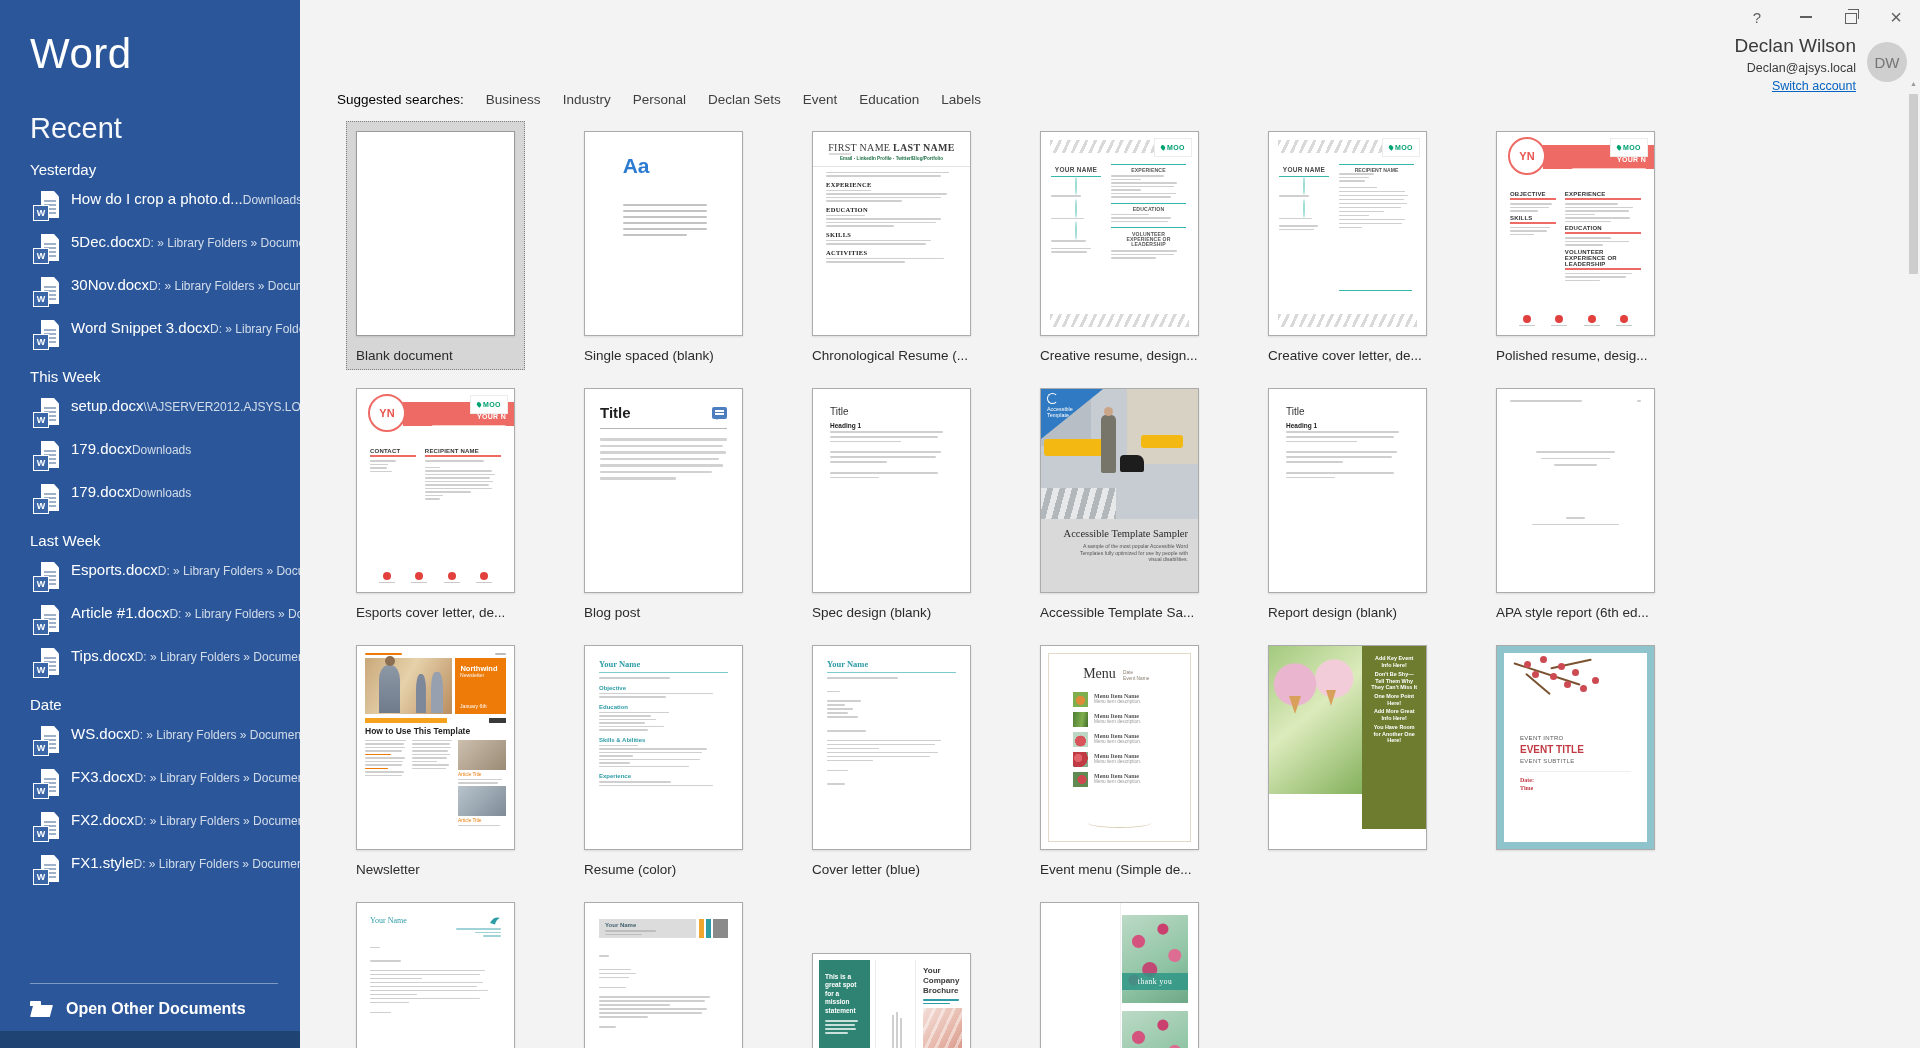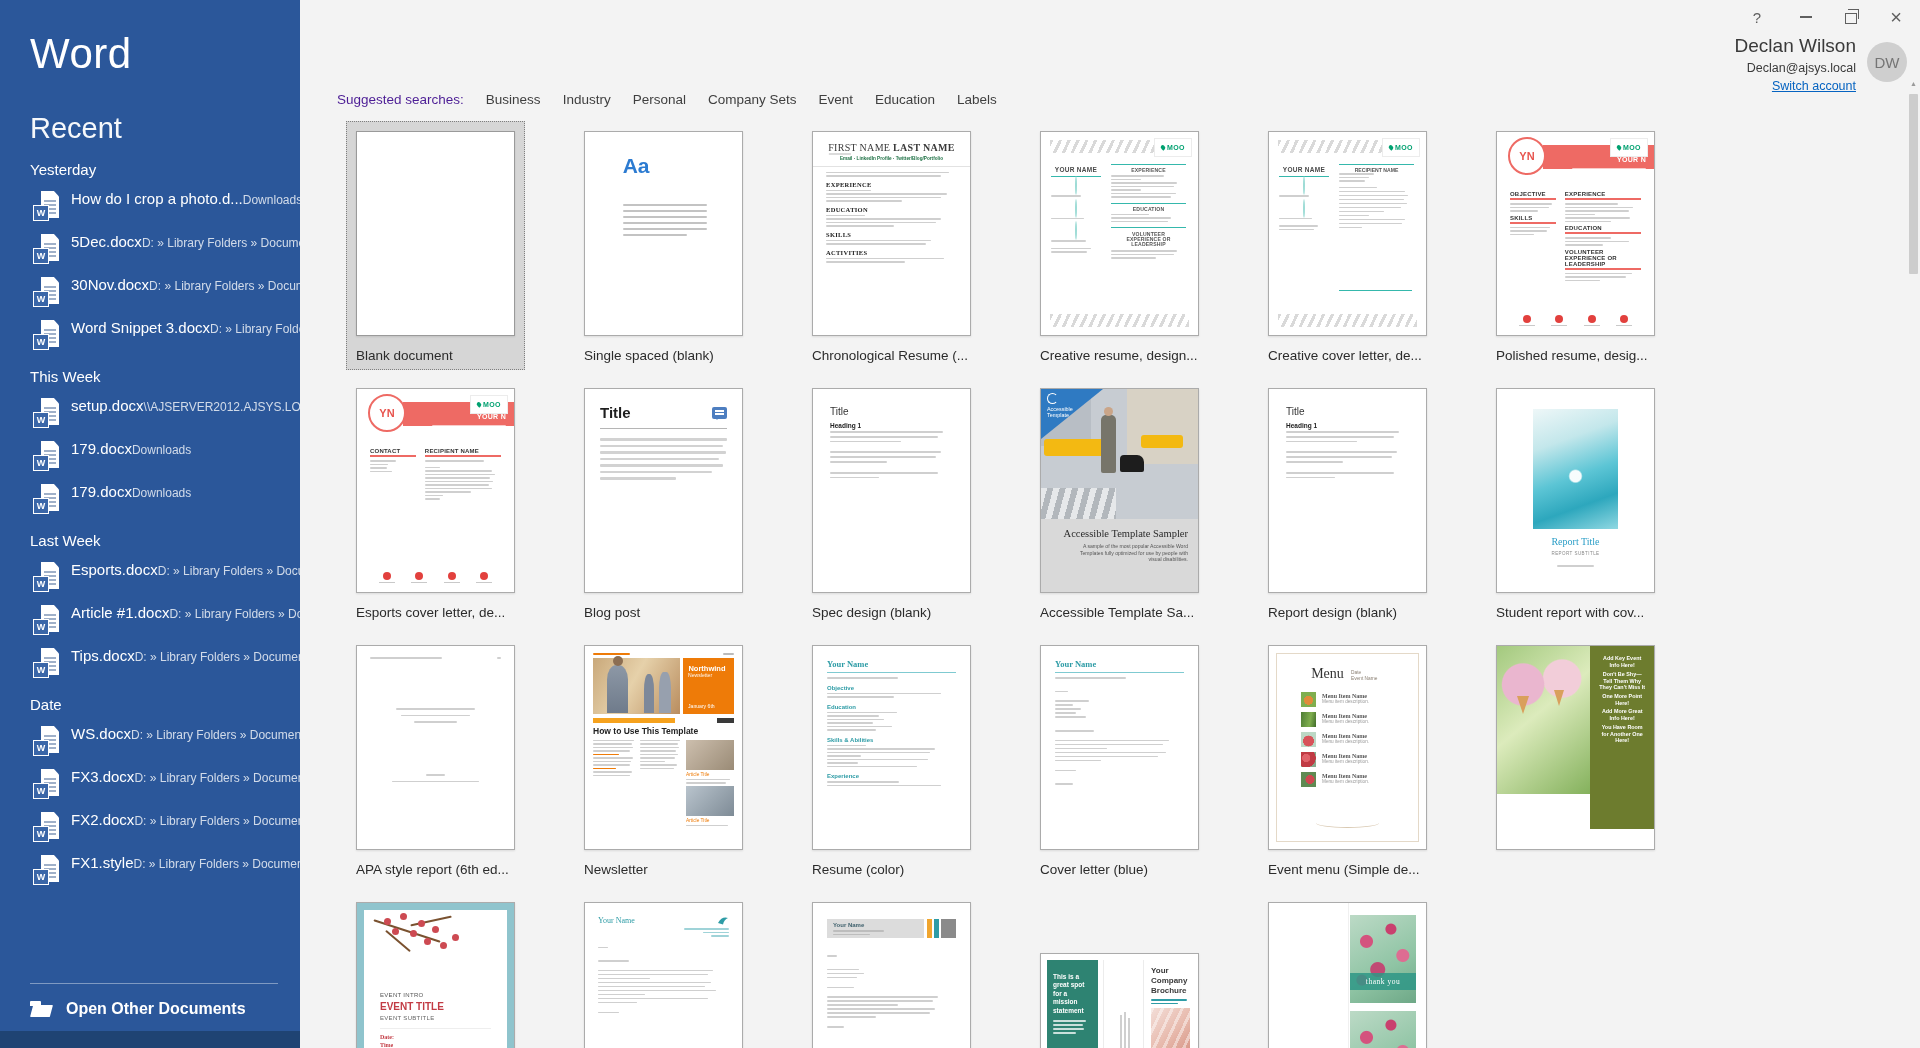--- a/index.html
+++ b/index.html
@@ -42,21 +42,21 @@
   .avatar{position:absolute;top:42px;right:13px;width:40px;height:40px;border-radius:50%;background:#cfcfcf;display:flex;align-items:center;justify-content:center;font-size:15px;color:#757575;cursor:pointer}
 
   
   .searchbox{position:absolute;left:337px;top:47px;width:660px;height:30px;background:#fff;border:1px solid #bfc4cc;display:flex;align-items:center}
   .searchbox input{flex:1;border:none;outline:none;font-size:13.5px;color:#444;padding:0 10px;font-family:"Liberation Sans",sans-serif;background:transparent}
   .searchbox input::placeholder{color:#6e6e6e}
   .magwrap{width:34px;height:100%;display:flex;align-items:center;justify-content:center;cursor:pointer}
   .mag{width:8px;height:8px;border:1.6px solid #4a4a4a;border-radius:50%;position:relative}
   .mag::after{content:'';position:absolute;width:6px;height:1.6px;background:#4a4a4a;right:-5px;bottom:-1px;transform:rotate(38deg)}
   .suggestrow{position:absolute;left:337px;top:92px;display:flex;gap:22px;font-size:13.5px;color:#444;align-items:center}
-  .suggest-label{color:#4c1d95}
+  .suggest-label{color:#000000}
   .suggest-link{cursor:pointer;color:#3f3f3f}
 
   
   .vscroll{position:absolute;right:0;top:76px;bottom:0;width:13px}
   .vscroll .arr{display:block;text-align:center;font-size:7px;color:#9a9a9a;margin-top:4px}
   .vscroll .thumbbar{position:absolute;left:2px;top:18px;width:9px;height:180px;background:#cdcdcd;border-radius:1px}
 
   
   .grid{position:absolute;left:356px;top:131px;display:grid;grid-template-columns:repeat(6,228px);grid-auto-rows:257px}
   .cell{position:relative;cursor:pointer}
@@ -429,21 +429,21 @@
   </div>
   <div class="avatar">
       <span>DW</span>
     </div>
 
   <div class="suggestrow">
     <span class="suggest-label">Suggested searches:</span>
   <span class="suggest-link">Business</span>
       <span class="suggest-link">Industry</span>
       <span class="suggest-link">Personal</span>
-      <span class="suggest-link">Company Sets</span>
+      <span class="suggest-link">Declan Sets</span>
       <span class="suggest-link">Event</span>
       <span class="suggest-link">Education</span>
       <span class="suggest-link">Labels</span>
     </div>
 
   <div class="grid">
       <div class="cell selected">
         <div class="page"></div>
         <div class="caption">Blank document</div>
       </div>
@@ -729,31 +729,20 @@
             <div class="gap6"></div>
             <i class="ln" style="width:90%;height:1.8px;margin-bottom:3px;"></i>
             <i class="ln" style="width:86%;height:1.8px;margin-bottom:3px;"></i>
             <i class="ln" style="width:46%;height:1.8px;margin-bottom:3px;"></i>
             <div class="gap6"></div>
             <i class="ln" style="width:88%;height:1.8px;margin-bottom:3px;"></i>
             <i class="ln" style="width:40%;height:1.8px;margin-bottom:3px;"></i>
           </div>
         </div>
         <div class="caption">Report design (blank)</div>
-      </div>
-      <div class="cell">
-        <div class="page">
-          <div class="stu-img"></div>
-          <div class="stu-title">Report Title</div>
-          <div class="stu-sub">REPORT SUBTITLE</div>
-          <div class="stu-meta">
-            <i class="ln" style="width:100%;height:1.5px;background:#cfcfcf;margin-bottom:0px;"></i>
-          </div>
-        </div>
-        <div class="caption">Student report with cov...</div>
       </div>
       <div class="cell">
         <div class="page">
           <div class="apa-rh">
             <i class="ln" style="width:55%;height:1.5px;margin-bottom:0px;"></i>
             <i class="ln" style="width:3%;height:1.5px;margin-bottom:0px;"></i>
           </div>
           <div class="apa-mid">
             <i class="ln" style="width:50%;height:1.5px;"></i>
             <i class="ln" style="width:44%;height:1.5px;"></i>

